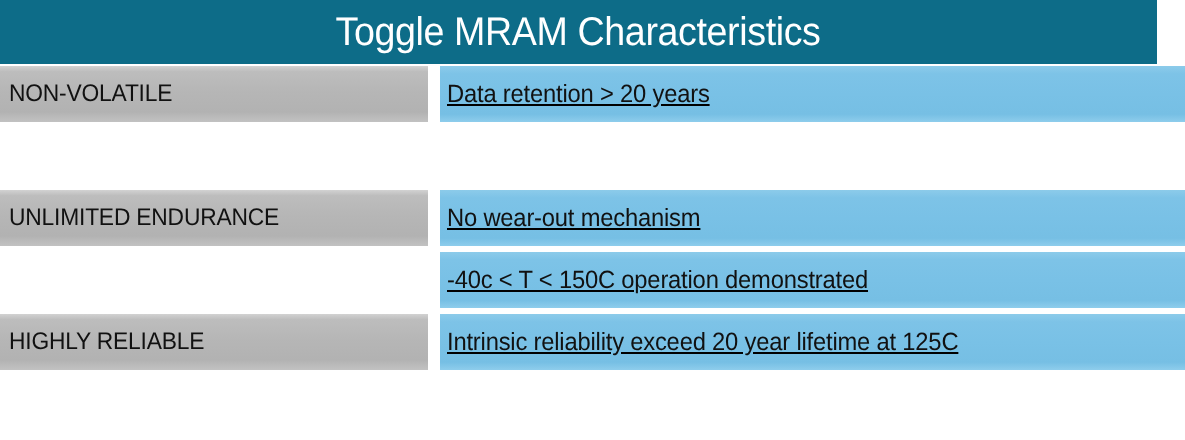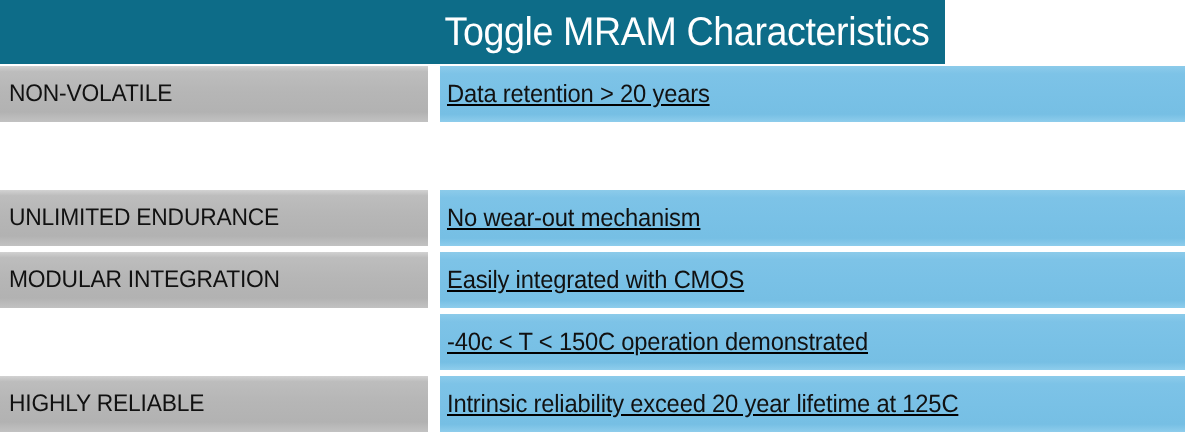--- a/index.html
+++ b/index.html
@@ -20,26 +20,26 @@
     height: 440px;
     background: #ffffff;
     overflow: hidden;
   }
 
   
   .title-banner {
     position: absolute;
     left: 0;
     top: 0;
-    width: 945px;
+    width: 1157px;
     height: 64px;
     background: #0d6c88;
     display: flex;
     align-items: center;
-    justify-content: flex-end;
+    justify-content: center;
     box-sizing: border-box;
   }
   .title-banner .title-text {
     color: #ffffff;
     font-family: "Liberation Sans", sans-serif;
     font-size: 40px;
     font-weight: 400;
     letter-spacing: -0.4px;
     line-height: 1;
     white-space: nowrap;
@@ -140,28 +140,20 @@
 
     <div class="row">
       <div class="cell cell-value">
         <span class="cell-text">No wear-out mechanism</span>
       </div>
       <div class="cell cell-label">
         <span class="cell-text">UNLIMITED ENDURANCE</span>
       </div>
     </div>
 
-    <div class="row">
-      <div class="cell cell-label">
-        <span class="cell-text">MODULAR INTEGRATION</span>
-      </div>
-      <div class="cell cell-value">
-        <span class="cell-text">Easily integrated with CMOS</span>
-      </div>
-    </div>
 
     <div class="row">
       <div class="cell cell-value">
         <span class="cell-text">-40c &lt; T &lt; 150C operation demonstrated</span>
       </div>
     </div>
 
     <div class="row">
       <div class="cell cell-label">
         <span class="cell-text">HIGHLY RELIABLE</span>

